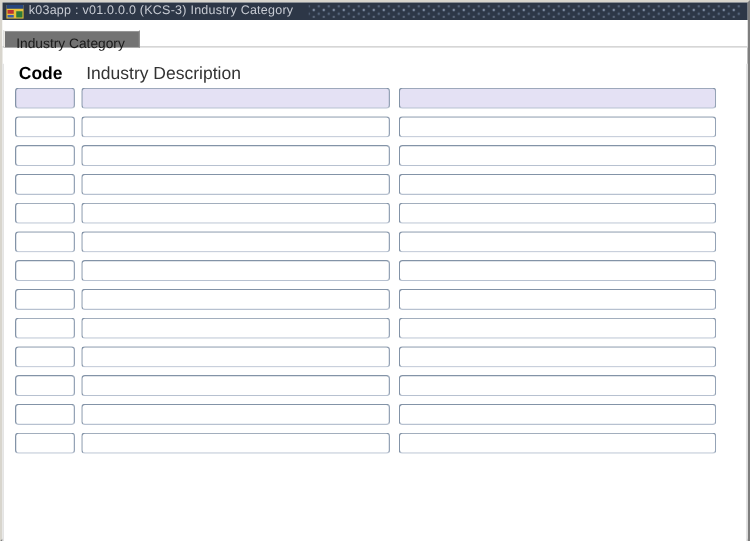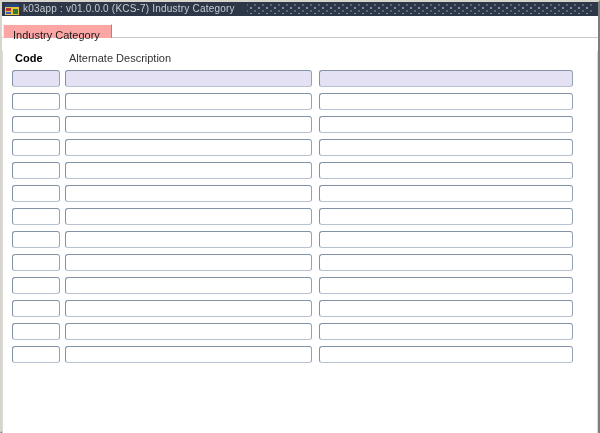--- a/index.html
+++ b/index.html
@@ -45,42 +45,42 @@
   .tabstrip {
     height:22px;
     background:#ffffff;
     position:relative;
     border-bottom:1px solid #c9c9c9;
   }
   .tab {
     position:absolute; left:1px; bottom:-1px;
     height:14px;
     padding:4px 11px 3px 9px;
-    background:#fca5a5;
+    background:#737373;
     border:1px solid #8f8f8f;
     border-bottom:none;
     border-top-color:#fbfbfb;
     border-left-color:#eceae5;
     font-size:11px; color:#1a1a1a;
     white-space:nowrap;
     cursor:default;
   }
   
   .content {
     position:relative;
     height:392px;
     background:#ffffff;
     border-left:1px solid #dcdcdc;
     border-right:1px solid #dcdcdc;
   }
   .headers {
     display:flex;
     padding-left:12px;
     margin-top:13px;
-    font-size:11px;
+    font-size:14px;
     color:#000;
     height:14px;
     line-height:14px;
   }
   .h-code  { width:54px; font-weight:bold; }
   .h-desc  { width:254px; font-weight:bold; }
   .h-alt   { font-weight:normal; color:#333; }
   .rows {
     margin-top:5px;
     display:flex; flex-direction:column; gap:6px;
@@ -108,32 +108,32 @@
 <div class="window">
 
   <div class="titlebar">
     <svg class="app-icon" viewBox="0 0 14 11" xmlns="http://www.w3.org/2000/svg">
       <rect x="0" y="0" width="14" height="11" fill="#e8c23a"></rect>
       <rect x="0" y="0" width="14" height="3" fill="#27457e"></rect>
       <rect x="1" y="4" width="5" height="3" fill="#bb3333"></rect>
       <rect x="8" y="5" width="5" height="5" fill="#2e7a3a"></rect>
       <rect x="1" y="8" width="5" height="2" fill="#3a5fae"></rect>
     </svg>
-    <span class="titlebar-title">k03app : v01.0.0.0 (KCS-7) Industry Category</span>
+    <span class="titlebar-title">k03app : v01.0.0.0 (KCS-3) Industry Category</span>
     <div class="titlebar-texture"></div>
   </div>
 
   <div class="tabstrip">
     <div class="tab">Industry Category</div>
   </div>
 
   <div class="content">
     <div class="headers">
       <span class="h-code">Code</span>
-      <span class="h-alt">Alternate Description</span>
+      <span class="h-alt">Industry Description</span>
     </div>
     <div class="rows" id="rows">
         <div class="row">
           <input type="text" class="field code" style="background: rgb(228, 225, 244);">
           <input type="text" class="field description" style="background: rgb(228, 225, 244);">
           <input type="text" class="field alternate" style="background: rgb(228, 225, 244);">
         </div>
         <div class="row">
           <input type="text" class="field code" style="">
           <input type="text" class="field description" style="">

